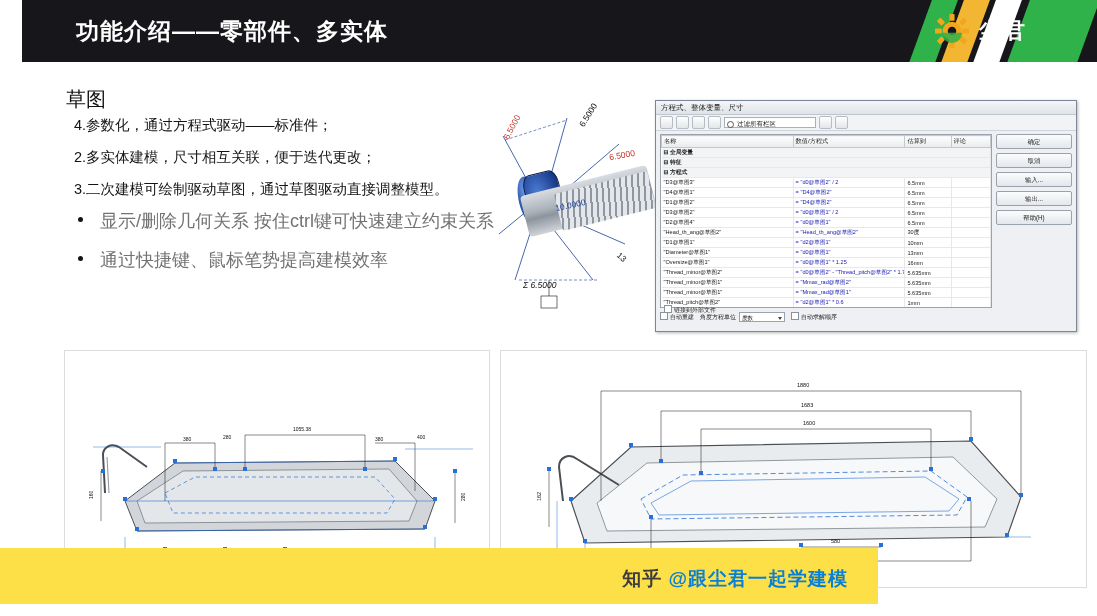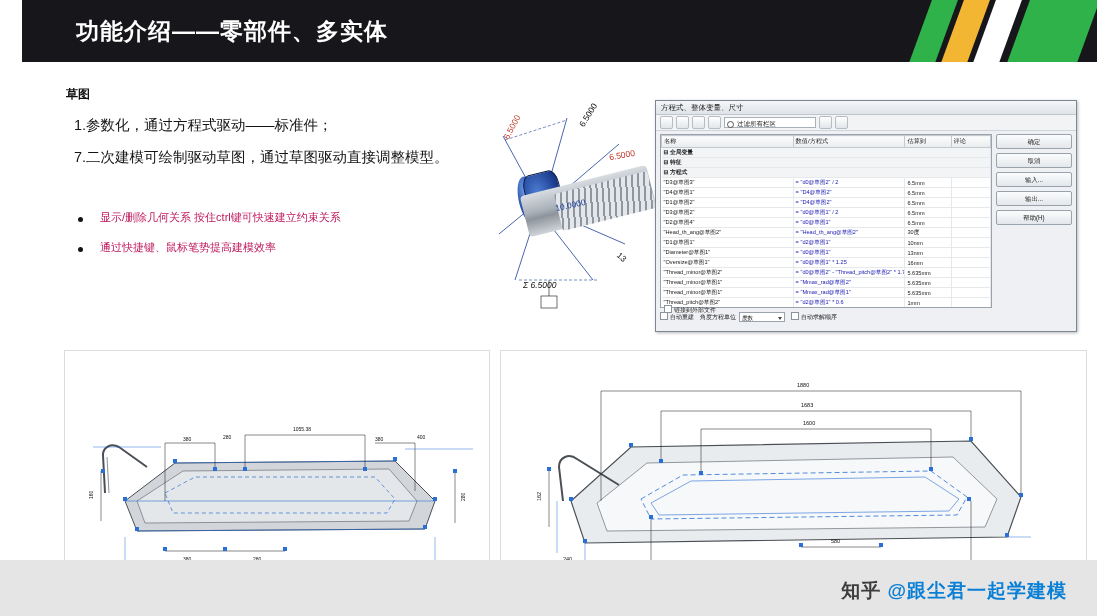--- a/index.html
+++ b/index.html
@@ -72,44 +72,44 @@
 
   
   .content {
     position: absolute;
     left: 0; top: 62px;
     width: 1097px; height: 554px;
   }
   .sec-title {
     position: absolute;
     left: 66px; top: 24px;
-    font-size: 12px;
-    font-weight: bold;
+    font-size: 20px;
+    font-weight: normal;
     color: #111111;
   }
   .num-list {
     position: absolute;
     left: 74px; top: 54px;
     width: 420px;
   }
   .num-item {
     font-size: 14.5px;
     color: #141414;
     margin-bottom: 13px;
     line-height: 1.3;
   }
   .bullet-list {
     position: absolute;
     left: 74px; top: 148px;
     width: 430px;
   }
   .bullet-item {
     position: relative;
-    font-size: 11px;
-    color: #be185d;
+    font-size: 18px;
+    color: #737373;
     margin-bottom: 16px;
     padding-left: 26px;
     line-height: 1.3;
   }
   .bullet-item::before {
     content: "";
     position: absolute;
     left: 4px; top: 7px;
     width: 5px; height: 5px;
     border-radius: 50%;
@@ -329,23 +329,23 @@
   
   .cad {
     position: absolute;
     left: 0; top: 0;
     width: 100%; height: 100%;
   }
 
   
   .footer {
     position: absolute;
-    left: 0; bottom: 0;
-    width: 1097px; height: 56px;
-    background: #e5e5e5;
+    left: 0; bottom: 12px;
+    width: 878px; height: 56px;
+    background: #fde047;
   }
   .zhihu {
     position: absolute;
     right: 30px; bottom: 12px;
     font-size: 19px;
     color: #3d3d3d;
     font-weight: bold;
     letter-spacing: 1px;
   }
   .zhihu .brand { color: #0a7fd6; }
@@ -355,29 +355,50 @@
 
 <div class="header">
   <div class="header-accent"></div>
   <div class="header-title">功能介绍——零部件、多实体</div>
   <div class="header-stripes">
     <div class="stripe" style="right:150px;background:#2fb24a;"></div>
     <div class="stripe" style="right:118px;background:#f2b632;"></div>
     <div class="stripe" style="right:86px;background:#ffffff;"></div>
     <div class="stripe" style="right:8px;width:70px;background:#2fb24a;"></div>
   </div>
+  <div class="logo-wrap">
+    <svg class="logo-gear" viewBox="0 0 40 40">
+      <g fill="#f0a71e">
+        <circle cx="20" cy="20" r="11"></circle>
+        <g>
+          <rect x="17" y="0" width="6" height="8" rx="1"></rect>
+          <rect x="17" y="32" width="6" height="8" rx="1"></rect>
+          <rect x="0" y="17" width="8" height="6" rx="1"></rect>
+          <rect x="32" y="17" width="8" height="6" rx="1"></rect>
+          <rect x="4" y="5" width="6" height="8" rx="1" transform="rotate(-45 7 9)"></rect>
+          <rect x="30" y="27" width="6" height="8" rx="1" transform="rotate(-45 33 31)"></rect>
+          <rect x="30" y="5" width="6" height="8" rx="1" transform="rotate(45 33 9)"></rect>
+          <rect x="4" y="27" width="6" height="8" rx="1" transform="rotate(45 7 31)"></rect>
+        </g>
+      </g>
+      <circle cx="20" cy="20" r="5" fill="#17171b"></circle>
+      <path d="M8 22 a12 12 0 0 0 24 0 z" fill="#2fb24a" opacity="0.85"></path>
+    </svg>
+    <div class="logo-text">尘君</div>
+  </div>
 </div>
 
 <div class="content">
 
   <div class="sec-title">草图</div>
 
   <div class="num-list">
-    <div class="num-item">1.参数化，通过方程式驱动——标准件；</div>
-    <div class="num-item">7.二次建模可绘制驱动草图，通过草图驱动直接调整模型。</div>
+    <div class="num-item">4.参数化，通过方程式驱动——标准件；</div>
+    <div class="num-item">2.多实体建模，尺寸相互关联，便于迭代更改；</div>
+    <div class="num-item">3.二次建模可绘制驱动草图，通过草图驱动直接调整模型。</div>
   </div>
 
   <div class="bullet-list">
     <div class="bullet-item">显示/删除几何关系 按住ctrl键可快速建立约束关系</div>
     <div class="bullet-item">通过快捷键、鼠标笔势提高建模效率</div>
   </div>
 
   <div class="panel" id="panel-top-right">
 
     <div class="bolt-area">

